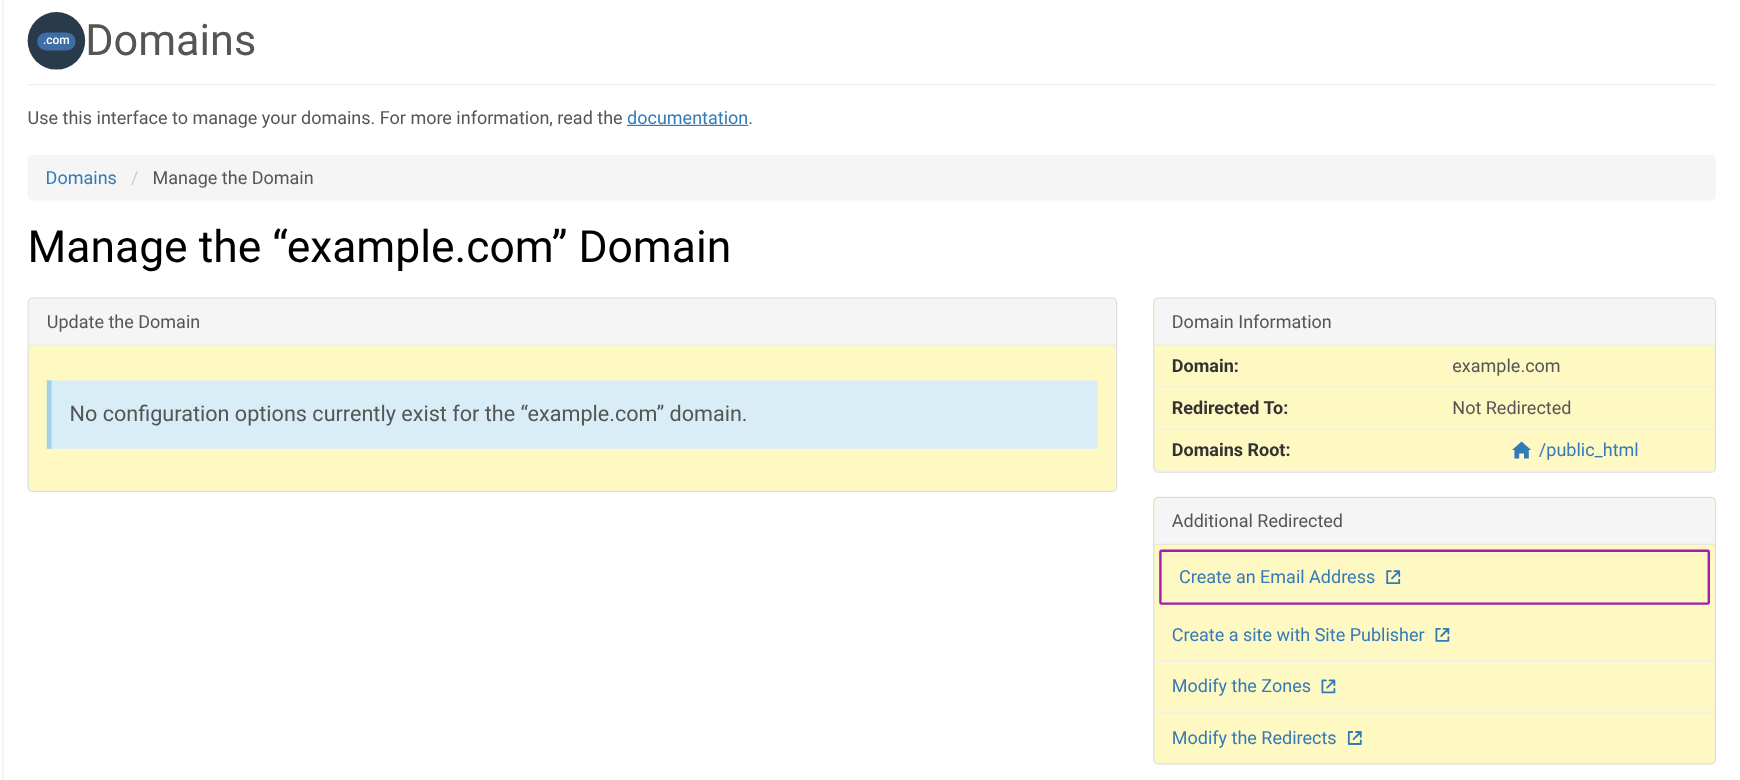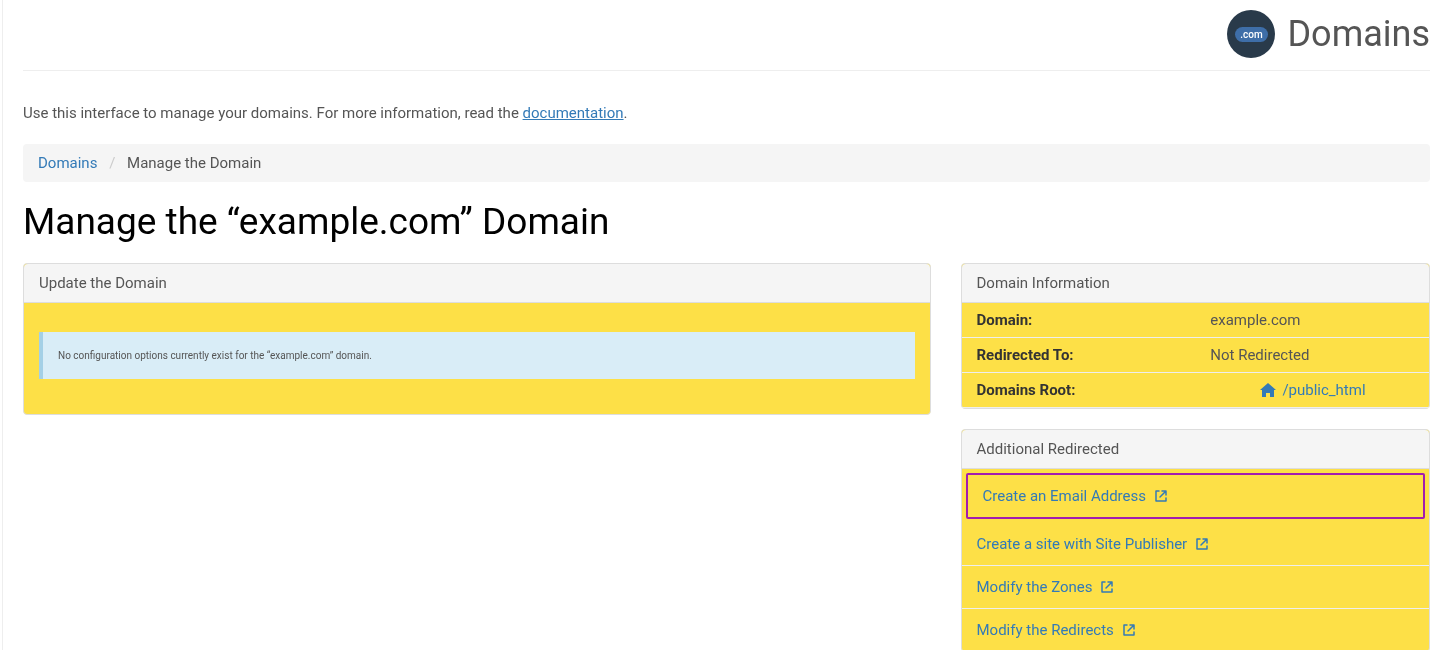--- a/index.html
+++ b/index.html
@@ -7,25 +7,23 @@
     margin: 0;
     font-family: -apple-system, BlinkMacSystemFont, "Segoe UI", Roboto, "Helvetica Neue", Arial, sans-serif;
     color: #555;
     background: #fff;
     font-size: 14px;
   }
   .page { padding: 0 20px 20px 20px; border-left: 1px solid #eee; margin-left: 2px;}
   .page-header {
     display: flex;
     align-items: center;
-    gap: 12px;
     padding: 10px 0 12px 0;
     border-bottom: 1px solid #eee;
-    margin-bottom: 33px;
-    justify-content: flex-end;
+    margin-bottom: 18px;
   }
   .page-header-icon {
     width: 48px; height: 48px;
     background: #293a4a;
     border-radius: 50%;
     display: flex; align-items: center; justify-content: center;
   }
   .page-header-icon-inner {
     background: #3e6ea8;
     color: #fff;
@@ -57,38 +55,38 @@
     font-weight: 400;
     margin: 0 0 20px 0;
     color: #000000;
   }
   .row { display: flex; gap: 30px; align-items: flex-start; }
   .col-main { flex: 0 0 64.5%; }
   .col-side { flex: 1; }
   .panel {
     border: 1px solid #ddd;
     border-radius: 4px;
-    background: #fde047;
+    background: #fef9c3;
   }
   .panel-heading {
     background: #f5f5f5;
     padding: 10px 15px;
     border-bottom: 1px solid #ddd;
     border-radius: 4px 4px 0 0;
     color: #555;
     font-size: 15px;
   }
   .panel-body { padding: 15px; }
   .alert-info {
     background: #d9edf7;
     border-left: 4px solid #a4d0e6;
     padding: 18px 15px;
     margin: 14px 0 20px 0;
     color: #555;
-    font-size: 10px;
+    font-size: 18px;
   }
   .return-link {
     display: block;
     text-align: right;
     color: #337ab7;
     text-decoration: none;
     padding: 10px 15px 15px 0;
     font-size: 15px;
   }
   .return-link svg { vertical-align: -2px; margin-right: 2px;}

